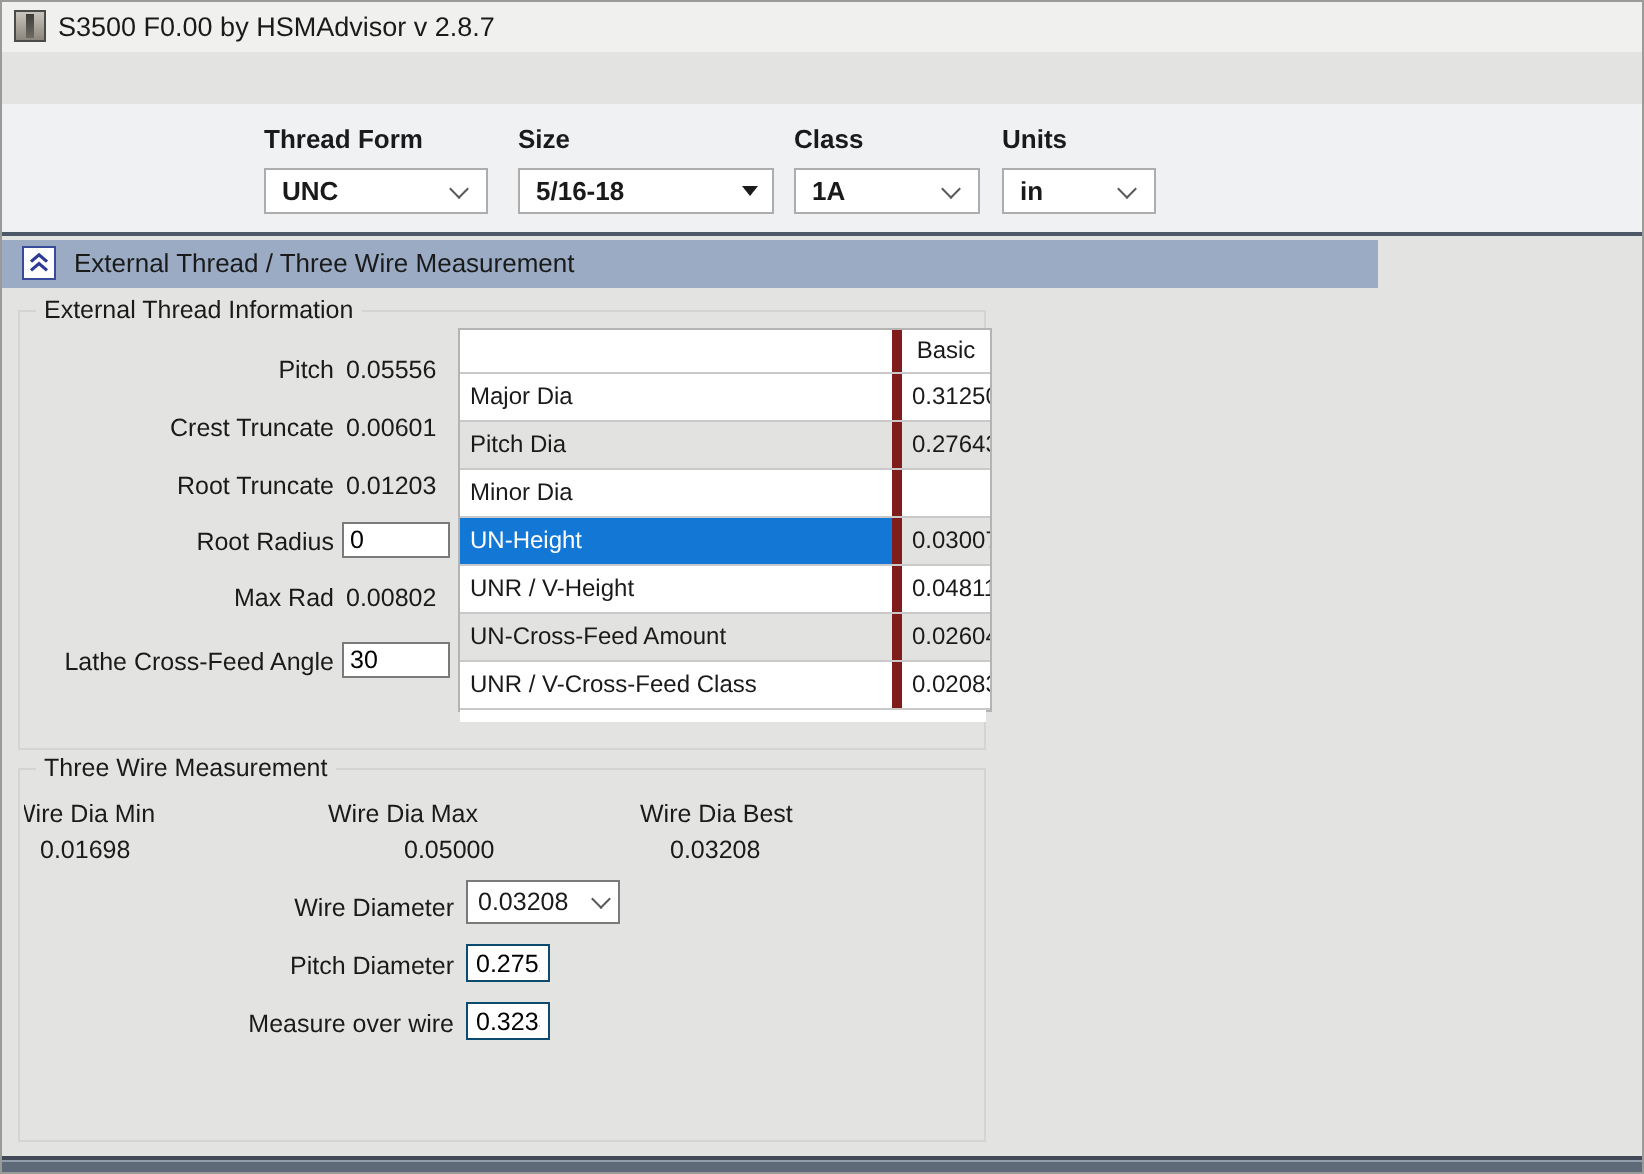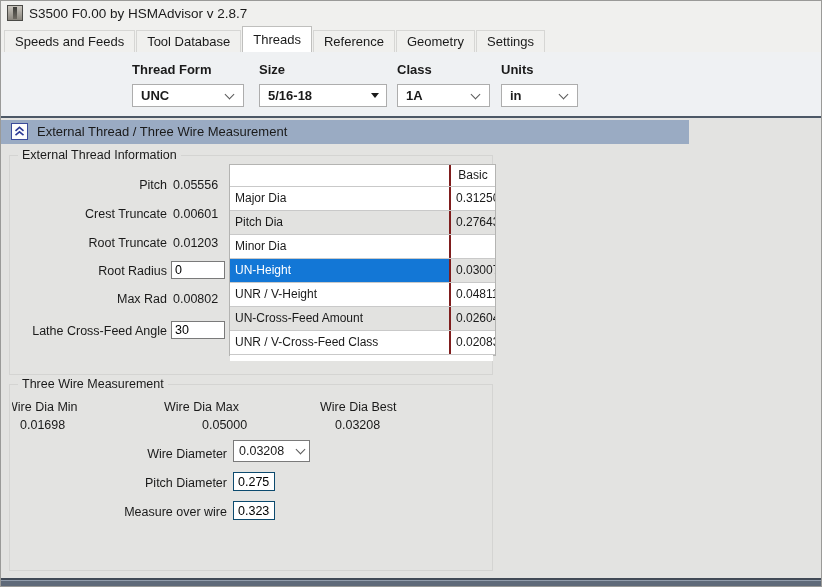--- a/index.html
+++ b/index.html
@@ -47,21 +47,21 @@
   .ro-label{position:absolute;left:0;width:157px;text-align:right;font-size:12.5px;white-space:nowrap;}
   .ro-value{position:absolute;left:163px;font-size:12.5px;white-space:nowrap;}
   .ro-input{position:absolute;left:161px;width:54px;height:18px;border:1px solid #7a7a7a;
     background:#fff;font-family:"Liberation Sans",sans-serif;font-size:12.5px;padding:0 3px;box-sizing:border-box;}
   
   .basic-table{position:absolute;left:228px;top:163px;width:265px;background:#fff;
     border:1px solid #b4b4b2;box-sizing:content-box;}
   .bt-row{display:flex;height:23px;border-bottom:1px solid #c9c9c9;background:#fff;cursor:default;}
   .bt-row.head{height:21px;}
   .bt-row.alt{background:#e2e2e0;}
-  .bt-label{width:221px;border-right:2px solid #7f1d1d;padding-left:5px;line-height:23px;
+  .bt-label{width:221px;border-right:5px solid #7f1d1d;padding-left:5px;line-height:23px;
     white-space:nowrap;overflow:hidden;box-sizing:border-box;}
   .head .bt-label{line-height:21px;background:#fff;}
   .bt-basic{flex:1;padding-left:5px;line-height:23px;white-space:nowrap;overflow:hidden;}
   .head .bt-basic{line-height:21px;text-align:center;padding-left:0;background:#fff;}
   .bt-row .sel{background:#1377d6;color:#fff;}
   .table-strip{position:absolute;left:229px;top:354px;width:263px;height:6px;background:#fff;}
   
   .tw-head{position:absolute;top:15px;font-size:12.5px;white-space:nowrap;}
   .tw-val{position:absolute;top:33px;font-size:12.5px;white-space:nowrap;}
   .clipwrap{overflow:hidden;}
@@ -81,28 +81,20 @@
 </head>
 <body>
 
 <div class="screen">
 
   <div class="titlebar">
     <div class="app-icon"></div>
     <span class="title-text">S3500 F0.00 by HSMAdvisor v 2.8.7</span>
   </div>
 
-  <div class="tabstrip">
-    <div class="tab">Speeds and Feeds</div>
-    <div class="tab">Tool Database</div>
-    <div class="tab active">Threads</div>
-    <div class="tab">Reference</div>
-    <div class="tab">Geometry</div>
-    <div class="tab">Settings</div>
-  </div>
 
   <div class="thread-band">
 
     <span class="band-label" style="left:131px;">Thread Form</span>
     <div class="band-combo" style="left:131px;width:112px;">
       <span class="val">UNC</span>
       <span class="chev"></span>
     </div>
 
     <span class="band-label" style="left:258px;">Size</span>

